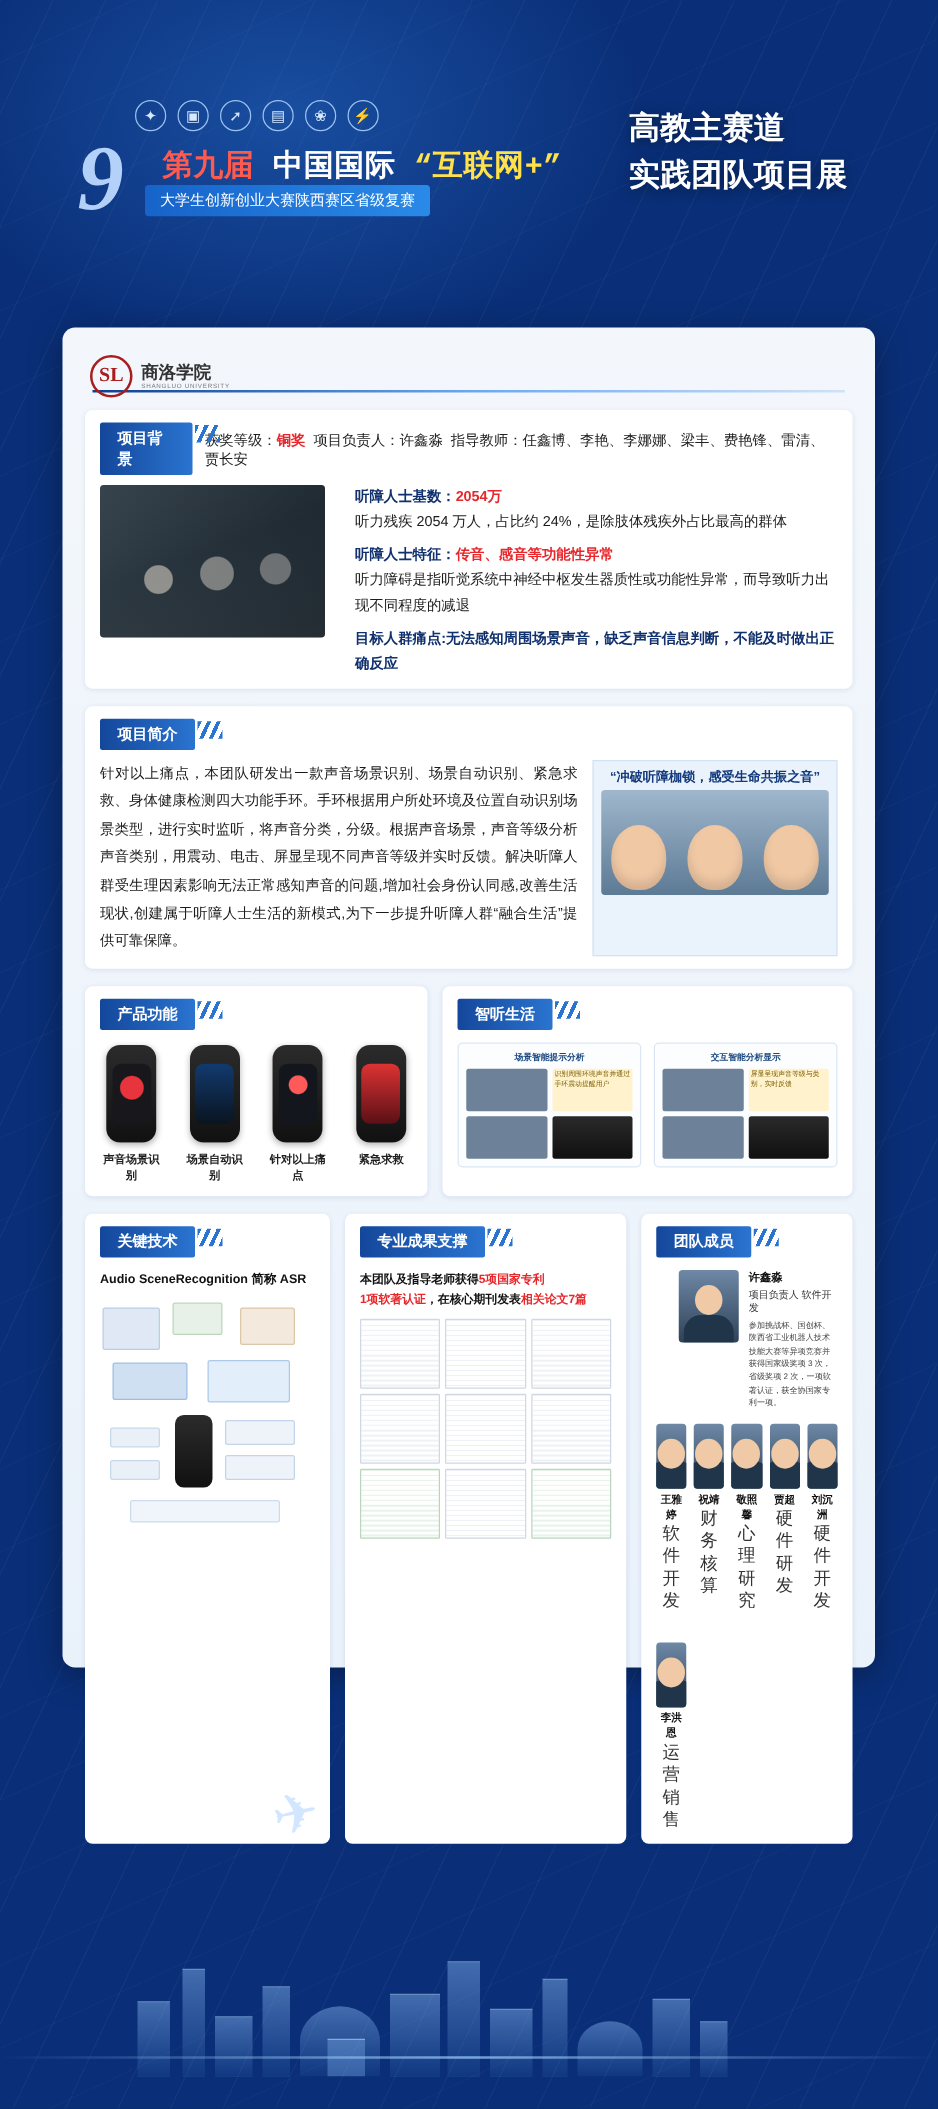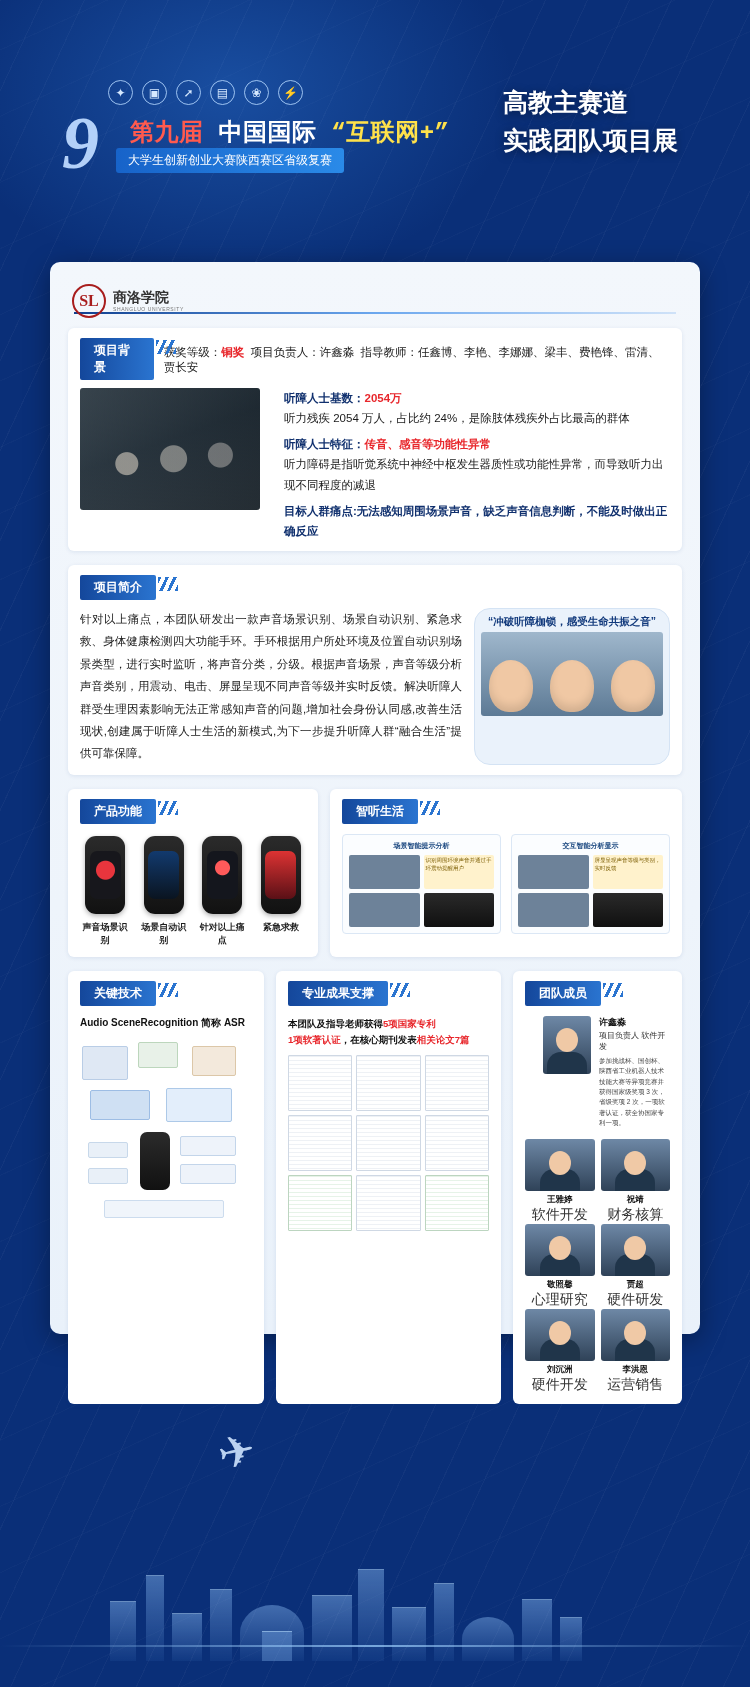--- a/index.html
+++ b/index.html
@@ -121,33 +121,33 @@
   .bg-text { font-size:11.5px; color:#1b1b1b; line-height:1.75; }
   .bg-text b { color:#10306e; }
   .red { color:#e8272c; font-weight:bold; }
   .meta-row { font-size:11.5px; color:#222; margin-top:2px; }
   .topline { display:flex; align-items:center; gap:10px; }
   
   .intro-sec { margin-top:14px; }
   .intro-inner { display:flex; gap:12px; margin-top:8px; }
   .intro-text { font-size:11.5px; line-height:1.95; color:#1a1a1a; text-align:justify; flex:1; }
   .quote-box {
-    width:196px; flex:none; border-radius:16px; overflow:hidden;
+    width:196px; flex:none; border-radius:0; overflow:hidden;
     background:#eaf2fb; border:1px solid #d4e3f4;
   }
   .quote-cap { text-align:center; font-size:10.5px; font-weight:bold; color:#123a7c; padding:6px 4px 3px; }
   .quote-img {
     height:84px; margin:0 6px 7px; border-radius:3px;
     background:linear-gradient(180deg,#9fb7cc,#5d7a95);
     display:flex; align-items:flex-end; justify-content:space-around; padding-bottom:4px;
   }
   .face { width:44px; height:52px; border-radius:50% 50% 45% 45%; background:#f0c8a4; box-shadow:inset 0 -6px 8px rgba(0,0,0,.12); }
   
   .row2 { display:flex; gap:12px; margin-top:14px; }
-  .box-products { width:250px; }
+  .box-products { width:274px; }
   .box-life { flex:1; }
   .watches { display:flex; justify-content:space-between; margin-top:12px; }
   .wcol { width:50px; text-align:center; }
   .watch {
     width:40px; height:78px; margin:0 auto; border-radius:11px;
     background:linear-gradient(180deg,#2b2b2b,#111);
     display:flex; align-items:center; justify-content:center;
     box-shadow:0 2px 5px rgba(0,0,0,.3);
   }
   .wface { width:31px; height:48px; border-radius:7px; background:#0d0d12; position:relative; overflow:hidden; }
@@ -165,21 +165,21 @@
   .box-ach { width:225px; }
   .box-team { flex:1; }
   .tech-title { font-size:10px; font-weight:bold; color:#111; margin-top:10px; }
   .tech-diagram { height:190px; margin-top:6px; position:relative; }
   .tech-diagram .blk { position:absolute; border-radius:2px; }
   .ach-text { margin-top:10px; font-size:9.5px; line-height:1.7; font-weight:bold; color:#111; }
   .docs-grid { display:grid; grid-template-columns:repeat(3,1fr); gap:4px; margin-top:7px; }
   .doc { height:56px; background:#fff; border:1px solid #cfd8e4; border-radius:1px;
          background-image:repeating-linear-gradient(180deg,#eef1f5 0 1px, #fff 1px 4px); }
   .doc.green { background-image:repeating-linear-gradient(180deg,#e6f3e8 0 1px,#fff 1px 4px); border-color:#bcd5c0; }
-  .team-grid { display:grid; grid-template-columns:repeat(2,1fr); gap:0 6px; margin-top:10px; }
+  .team-grid { display:grid; grid-template-columns:repeat(5,1fr); gap:24px 6px; margin-top:10px; }
   .leader { display:flex; gap:8px; margin-top:10px; padding-left:18px; }
   .avatar { width:48px; height:58px; border-radius:3px; background:linear-gradient(180deg,#6e88a6,#2f4258); flex:none; position:relative; overflow:hidden; }
   .avatar:after { content:""; position:absolute; left:50%; top:12px; transform:translateX(-50%);
                   width:22px; height:24px; border-radius:50%; background:#f0c9a6; }
   .avatar:before { content:""; position:absolute; left:50%; bottom:0; transform:translateX(-50%);
                   width:40px; height:22px; border-radius:14px 14px 0 0; background:#20354a; }
   .lead-info .nm { font-size:9px; font-weight:bold; color:#111; }
   .lead-info .rl { font-size:8px; color:#333; margin-top:1px; }
   .lead-info .ds { font-size:6.5px; color:#444; line-height:1.6; margin-top:4px; }
   .member { text-align:center; }

